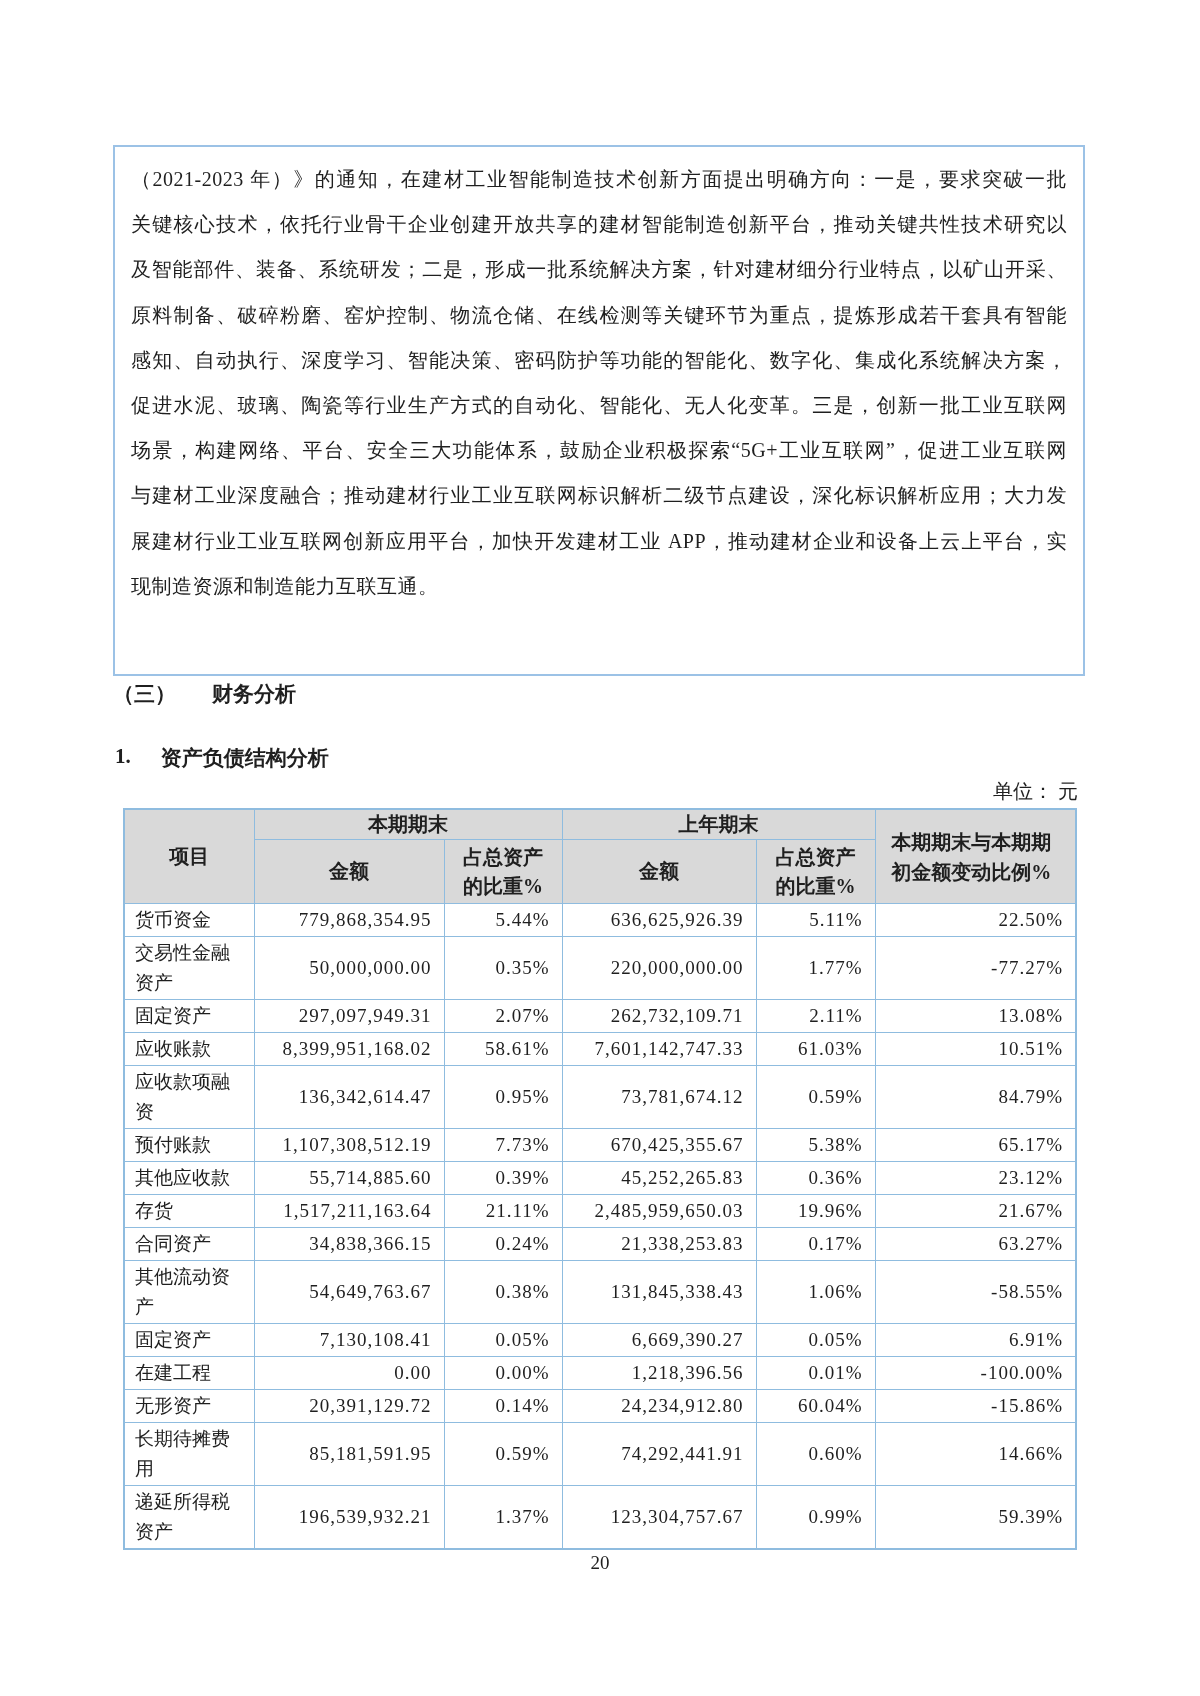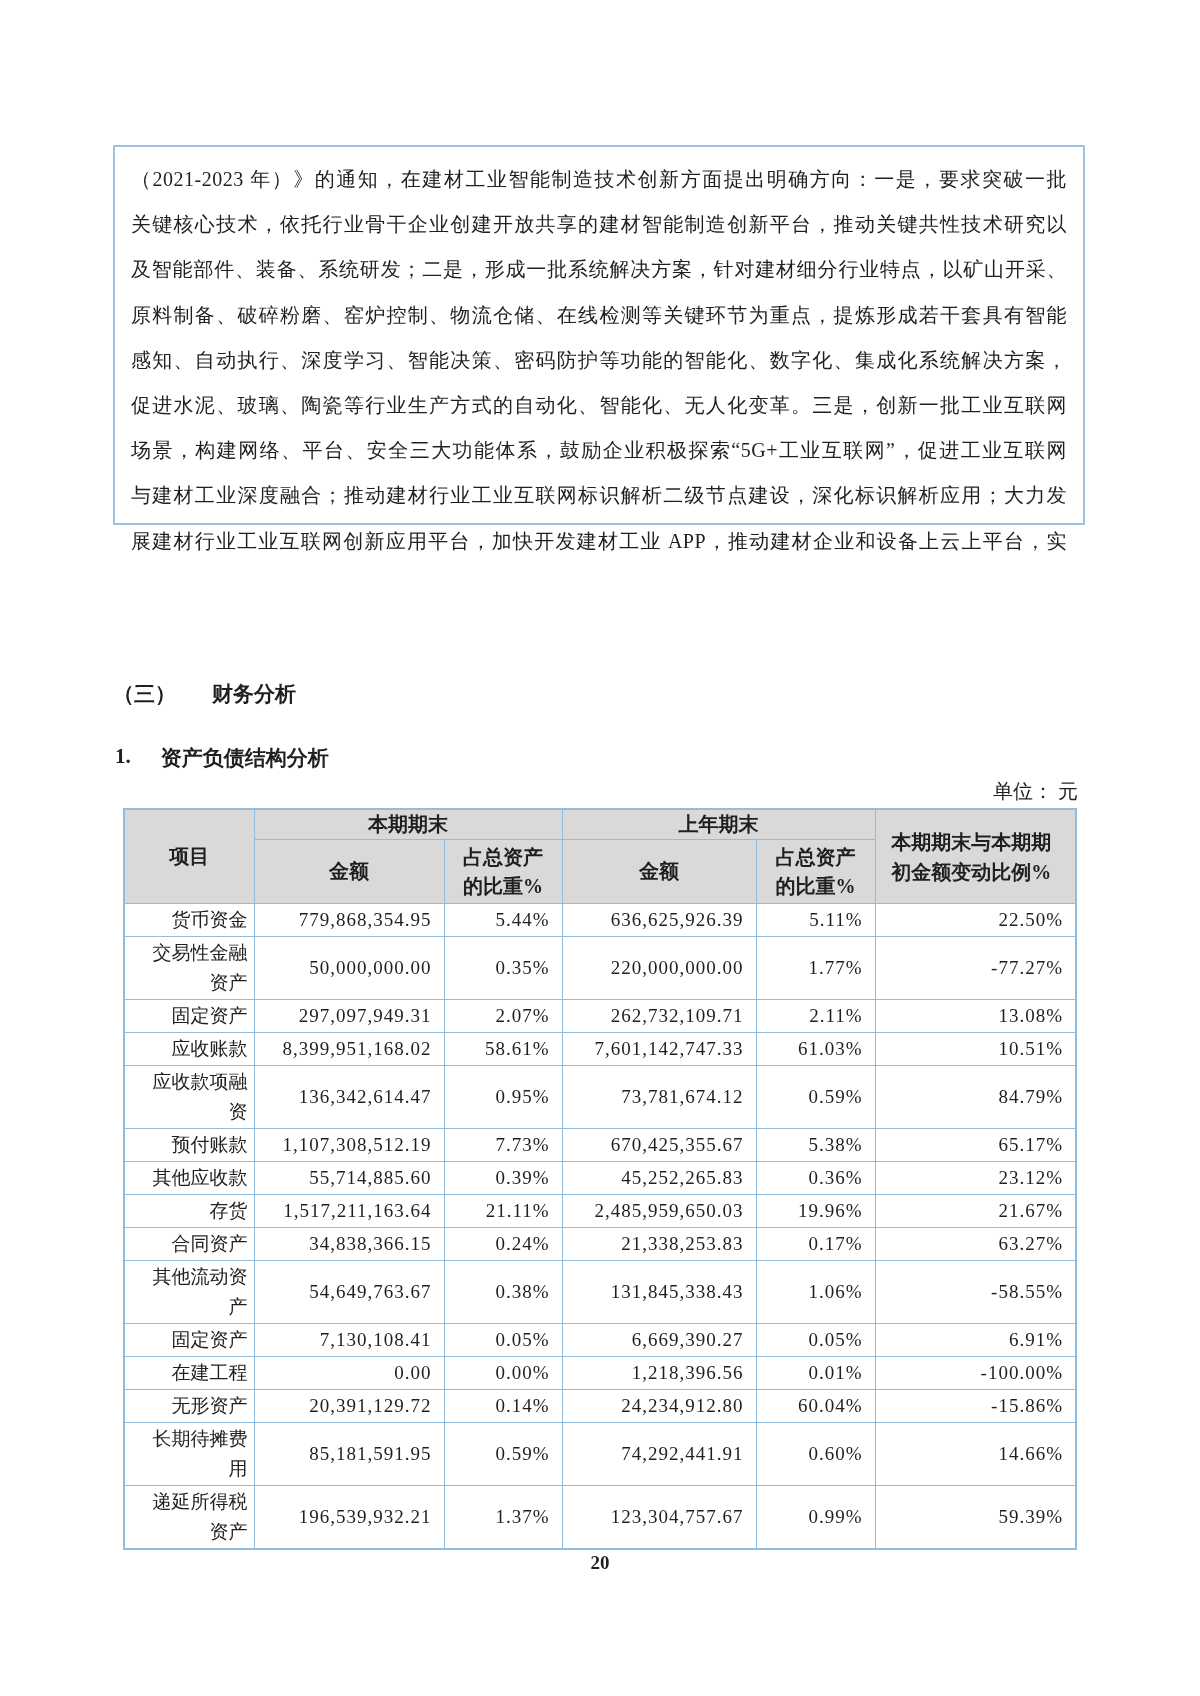--- a/index.html
+++ b/index.html
@@ -10,21 +10,21 @@
     background: #ffffff;
     font-family: "Liberation Serif", "DejaVu Serif", serif;
     color: #1f1f1f;
     overflow: hidden;
   }
 
   
   .intro-box {
     position: absolute;
     left: 113px; top: 145px;
-    width: 972px; height: 380px;
+    width: 972px; height: 531px;
     box-sizing: border-box;
     border: 2px solid var(--box-border, #9cc2e6);
     background: #ffffff;
     padding: 10px 16px 0 16px;
   }
   .intro-line {
     height: 45.2px;
     line-height: 45.2px;
     font-size: 20px;
     white-space: nowrap;
@@ -77,47 +77,47 @@
     font-weight: bold;
     text-align: center;
     font-size: 20px;
   }
   .h-row1 { height: 30px; }
   .h-row2 { height: 64px; }
   .h-inner-pct   { width: 84px;  margin: 1px auto; line-height: 29px; }
   .h-inner-chg   { width: 168px; margin: 0 auto; line-height: 30px; text-align: left; }
   .asset-table tbody tr { height: 33px; }
   .asset-table td { line-height: 30px; padding: 1px 0; }
-  .c-item { text-align: right;  padding-left: 10px !important; padding-right: 6px !important; }
+  .c-item { text-align: left;  padding-left: 10px !important; padding-right: 6px !important; }
   .c-num  { text-align: right; padding-right: 12px !important; letter-spacing: 1px; }
 
   .page-number {
     position: absolute;
     left: 0; top: 1552px;
     width: 100%;
     text-align: center;
     font-size: 19px;
-    font-weight: bold;
   }
 </style>
 </head>
 <body>
 
 <div class="page">
 
   <div class="intro-box">
     <div class="intro-line">（2021-2023 年）》的通知，在建材工业智能制造技术创新方面提出明确方向：一是，要求突破一批</div>
     <div class="intro-line">关键核心技术，依托行业骨干企业创建开放共享的建材智能制造创新平台，推动关键共性技术研究以</div>
     <div class="intro-line">及智能部件、装备、系统研发；二是，形成一批系统解决方案，针对建材细分行业特点，以矿山开采、</div>
     <div class="intro-line">原料制备、破碎粉磨、窑炉控制、物流仓储、在线检测等关键环节为重点，提炼形成若干套具有智能</div>
     <div class="intro-line">感知、自动执行、深度学习、智能决策、密码防护等功能的智能化、数字化、集成化系统解决方案，</div>
     <div class="intro-line">促进水泥、玻璃、陶瓷等行业生产方式的自动化、智能化、无人化变革。三是，创新一批工业互联网</div>
     <div class="intro-line">场景，构建网络、平台、安全三大功能体系，鼓励企业积极探索“5G+工业互联网”，促进工业互联网</div>
     <div class="intro-line">与建材工业深度融合；推动建材行业工业互联网标识解析二级节点建设，深化标识解析应用；大力发</div>
     <div class="intro-line">展建材行业工业互联网创新应用平台，加快开发建材工业 APP，推动建材企业和设备上云上平台，实</div>
+    <div class="intro-line last">现制造资源和制造能力互联互通。</div>
   </div>
 
   <div class="sec-heading">
     <span class="idx">（三）</span>
     <span>财务分析</span>
   </div>
 
   <div class="sub-heading">
     <span class="idx">1.</span>
     <span>资产负债结构分析</span>

